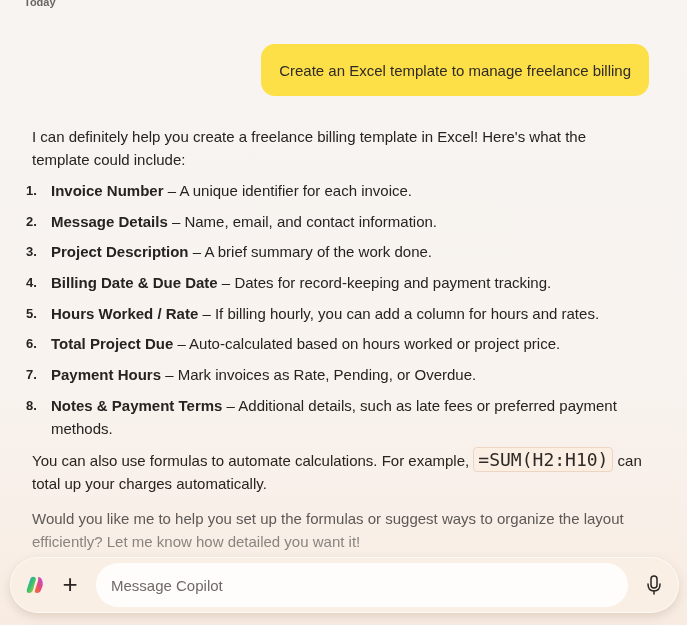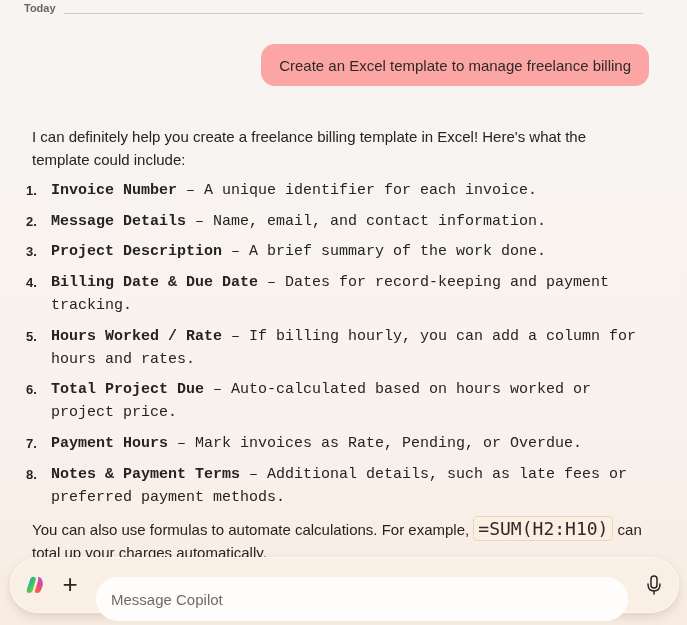--- a/index.html
+++ b/index.html
@@ -4,61 +4,61 @@
 <style>
   html, body { margin:0; padding:0; }
   body {
     width:687px; height:625px; overflow:hidden; position:relative;
     background: linear-gradient(180deg, #f8f4f1 0%, #f8f3ef 60%, #f8ece2 100%);
     font-family: "Liberation Sans", sans-serif;
     color:#272320;
   }
   .today-row {
     position:absolute; top:0; left:24px; right:44px; height:14px;
-    display:flex; align-items:flex-end;
+    display:flex; align-items:flex-start;
   }
   .today-label { font-size:11px; font-weight:bold; color:#6b6561; margin-right:8px; line-height:12px; margin-top:-4px;}
   .today-line { flex:1; height:1px; background:#dcc9c0; margin-top:-4px; }
 
   .user-bubble {
-    position:absolute; top:44px; right:38px; height:42px;
-    background:#fca5a5; border-radius:14px;
+    position:absolute; top:44px; right:38px; height:52px;
+    background:#fde047; border-radius:14px;
     padding:0 18px; display:flex; align-items:center;
     font-size:15px; color:#2e2a27;
   }
 
   .assistant {
     position:absolute; top:117px; left:24px; width:630px;
     font-size:15px; line-height:23px; color:#272320;
   }
   .assistant p { margin:8px; }
   .intro { margin-bottom:8px !important; }
   ol.features { list-style:none; margin:0; padding:0; }
   ol.features li { display:flex; margin-bottom:7.7px; }
   ol.features li .num { width:25px; flex:none; font-weight:bold; font-size:13px; padding-left:2px; }
-  ol.features li .txt { flex:1;font-family:Liberation Mono, monospace; }
+  ol.features li .txt { flex:1; }
   ol.features li b { font-weight:bold; }
   .formula-p { margin-top:2px !important; }
   code.formula {
     font-family:"DejaVu Sans Mono", monospace; font-size:18px;
     background:#fbeee2; border:1px solid #ecd6c3; border-radius:4px;
     padding:1px 4px; color:#2e2a27;
   }
   .followup { margin-top:12px !important; color:#5e5955; }
   .followup .fade { color:#8a847f; }
 
   .composer {
     position:absolute; left:10px; top:557px; width:669px; height:56px;
     background:#faefe4; border-radius:28px;
     box-shadow:0 4px 10px rgba(120,90,60,0.18), 0 0 0 1px rgba(255,255,255,0.6) inset;
   }
   .copilot-logo { position:absolute; left:15px; top:18px; width:20px; height:20px; }
   .plus-btn { position:absolute; left:49px; top:14px; width:22px; height:28px; font-size:26px; line-height:26px; color:#2b2724; text-align:center; font-weight:300; cursor:pointer;}
   .msg-input {
-    position:absolute; left:86px; top:20px; width:532px; height:44px;
+    position:absolute; left:86px; top:6px; width:532px; height:44px;
     border:none; outline:none; border-radius:22px; background:#fffdfb;
     padding:0 15px; font-size:15px; color:#2e2a27; box-sizing:border-box;
     font-family:"Liberation Sans", sans-serif;
   }
   .msg-input::placeholder { color:#6f6a66; }
   .mic-btn { position:absolute; left:632px; top:16px; width:24px; height:24px; cursor:pointer; }
 </style>
 </head>
 <body>
 
@@ -101,20 +101,21 @@
     <li>
         <span class="num">7.</span>
         <span class="txt"><b>Payment Hours</b><span> – Mark invoices as Rate, Pending, or Overdue.</span></span>
       </li>
     <li>
         <span class="num">8.</span>
         <span class="txt"><b>Notes &amp; Payment Terms</b><span> – Additional details, such as late fees or preferred payment methods.</span></span>
       </li>
   </ol>
   <p class="formula-p"><span>You can also use formulas to automate calculations. For example, </span><code class="formula">=SUM(H2:H10)</code><span> can total up your charges automatically.</span></p>
+  <p class="followup"><span>Would you like me to help you set up the formulas or suggest ways to organize the layout </span><span class="fade">efficiently? Let me know how detailed you want it!</span></p>
 </div>
 
 <div class="composer">
   <span class="copilot-logo">
     <svg width="20" height="20" viewBox="0 0 20 20">
       <defs>
         <linearGradient id="g1" x1="0" y1="0" x2="1" y2="1">
           <stop offset="0" stop-color="#2a8cf0"></stop>
             <stop offset="0.5" stop-color="#37c46a"></stop>
             <stop offset="1" stop-color="#f0c12a"></stop>

